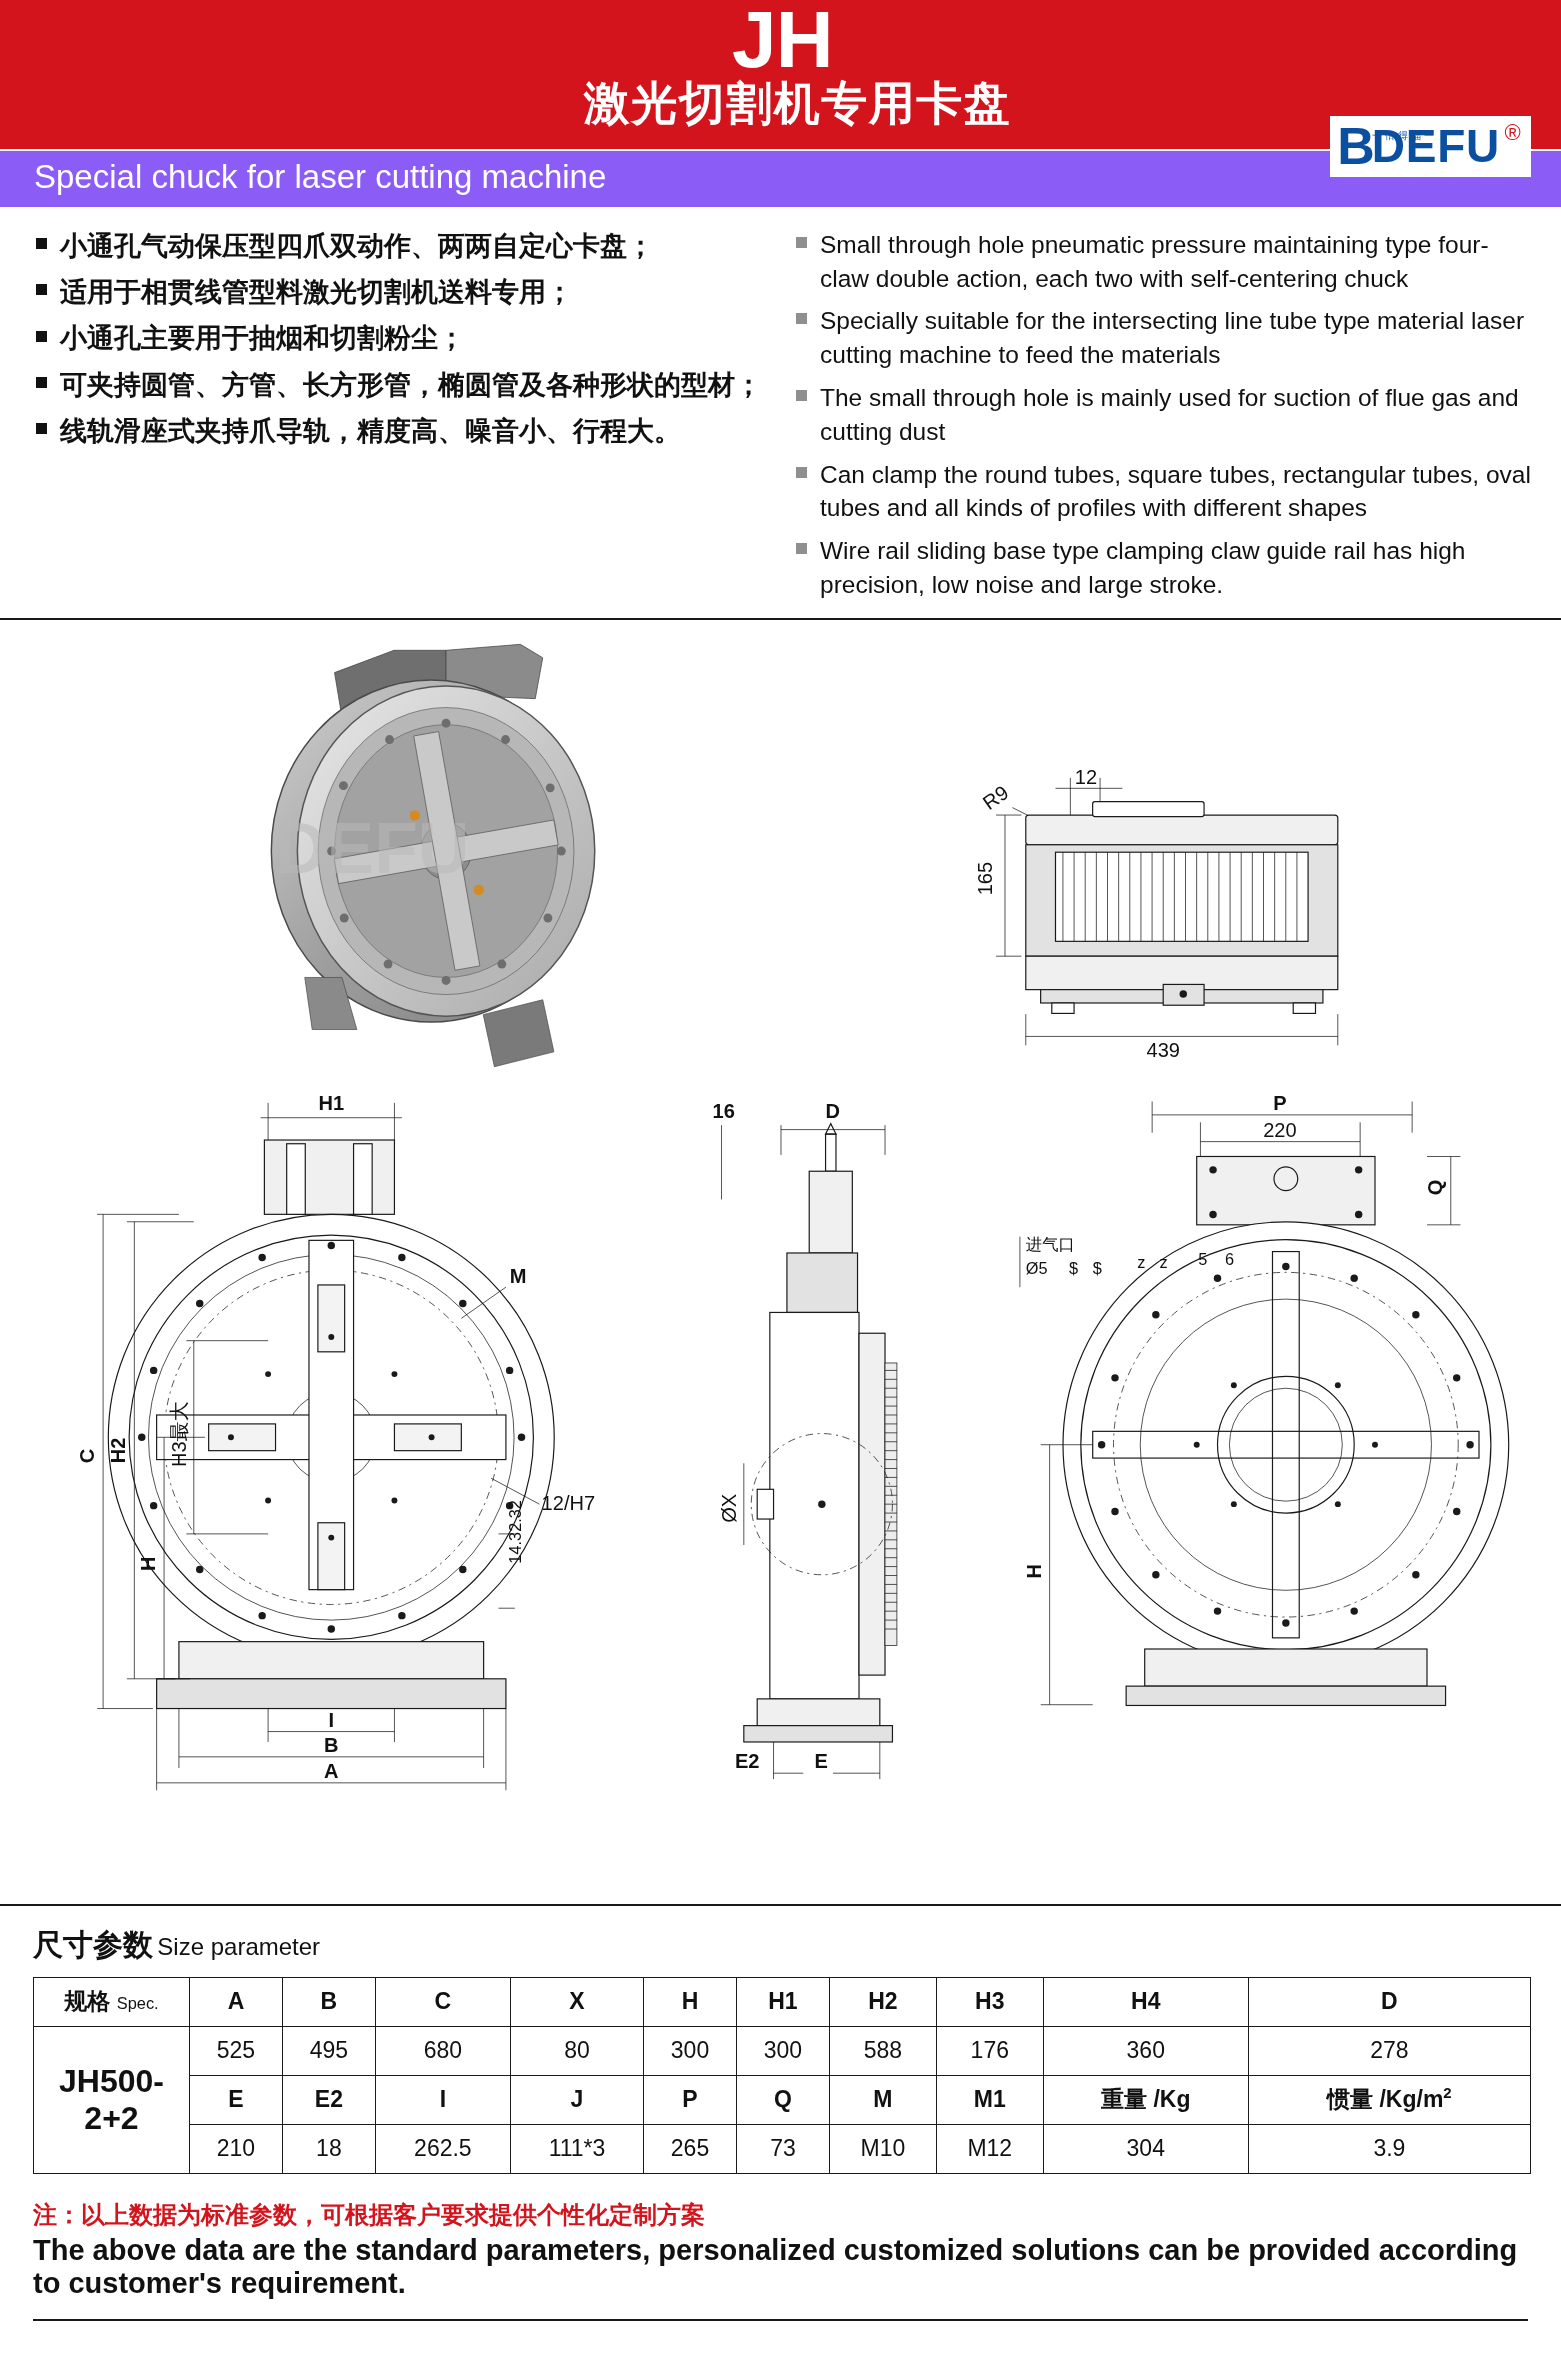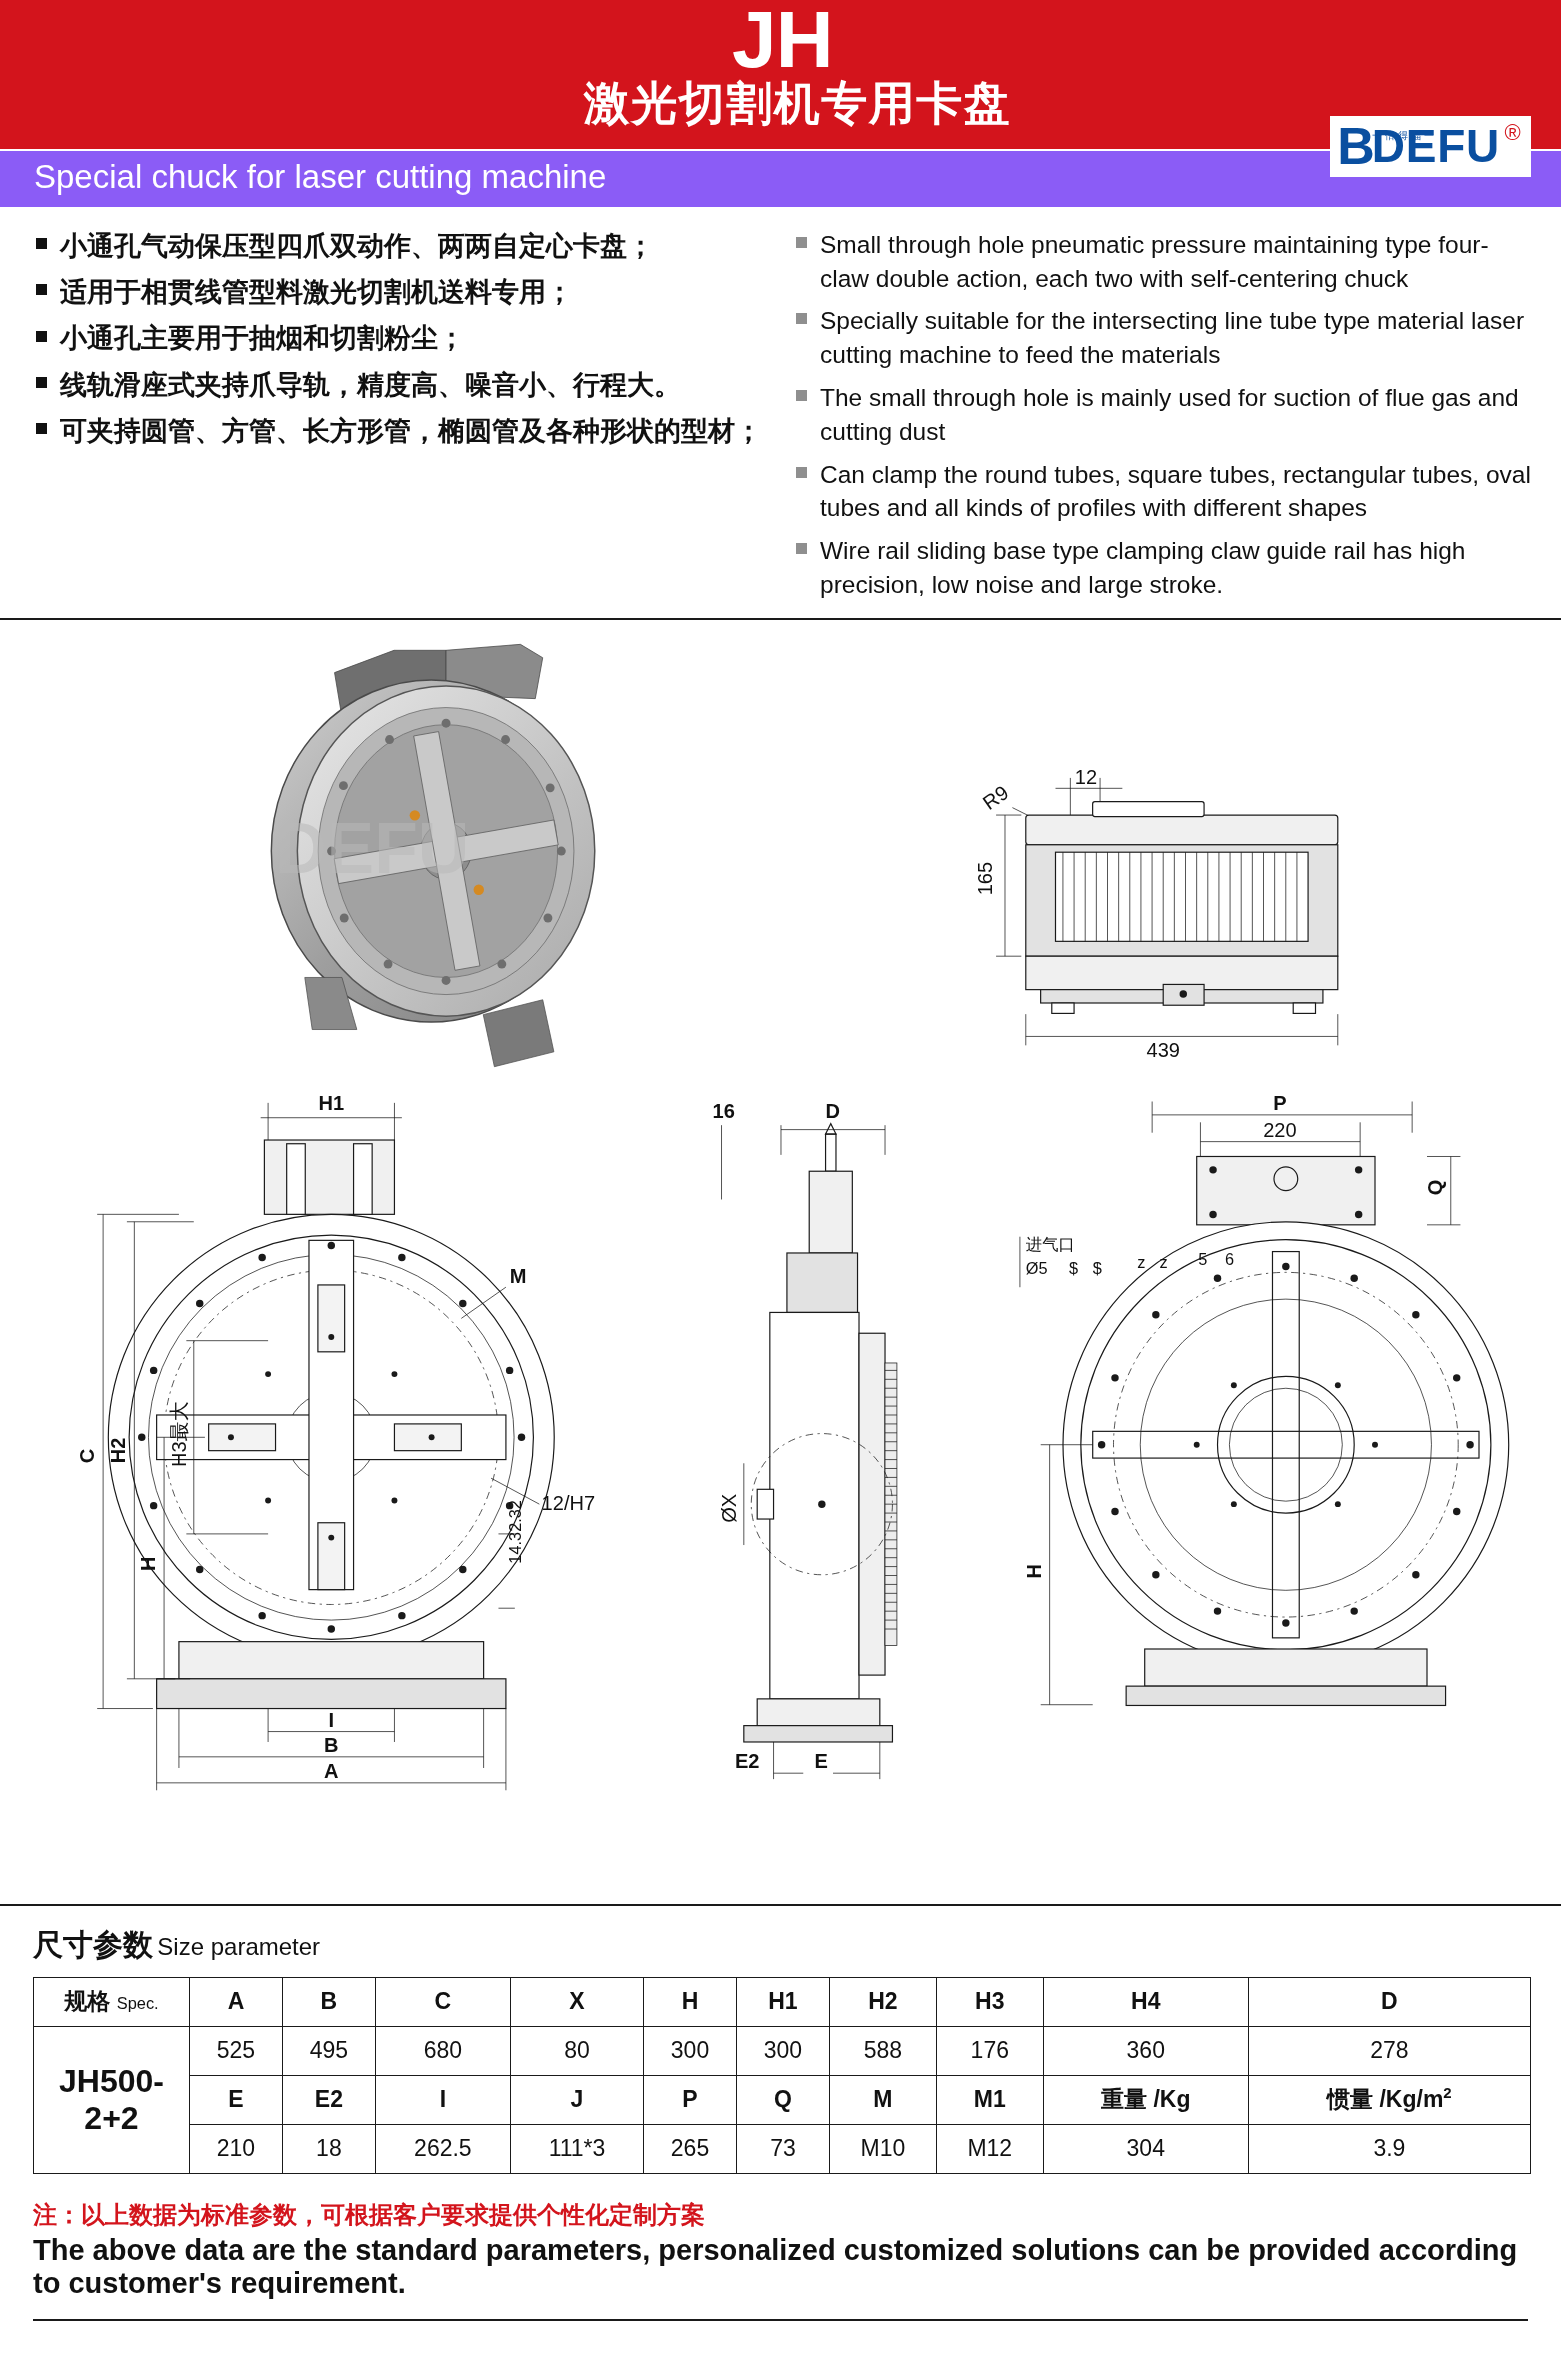--- a/index.html
+++ b/index.html
@@ -175,22 +175,22 @@
     </div>
   </div>
   <div class="subhdr">Special chuck for laser cutting machine</div>
 
   <div class="features">
     <div class="col col-cn">
       <ul>
         <li>小通孔气动保压型四爪双动作、两两自定心卡盘；</li>
         <li>适用于相贯线管型料激光切割机送料专用；</li>
         <li>小通孔主要用于抽烟和切割粉尘；</li>
+        <li>可夹持圆管、方管、长方形管，椭圆管及各种形状的型材；</li>
         <li>线轨滑座式夹持爪导轨，精度高、噪音小、行程大。</li>
-        <li>可夹持圆管、方管、长方形管，椭圆管及各种形状的型材；</li>
       </ul>
     </div>
     <div class="col col-en">
       <ul>
         <li>Small through hole pneumatic pressure maintaining type four-claw double action, each two with self-centering chuck</li>
         <li>Specially suitable for the intersecting line tube type material laser cutting machine to feed the materials</li>
         <li>The small through hole is mainly used for suction of flue gas and cutting dust</li>
         <li>Can clamp the round tubes, square tubes, rectangular tubes, oval tubes and all kinds of profiles with different shapes</li>
         <li>Wire rail sliding base type clamping claw guide rail has high precision, low noise and large stroke.</li>
       </ul>

